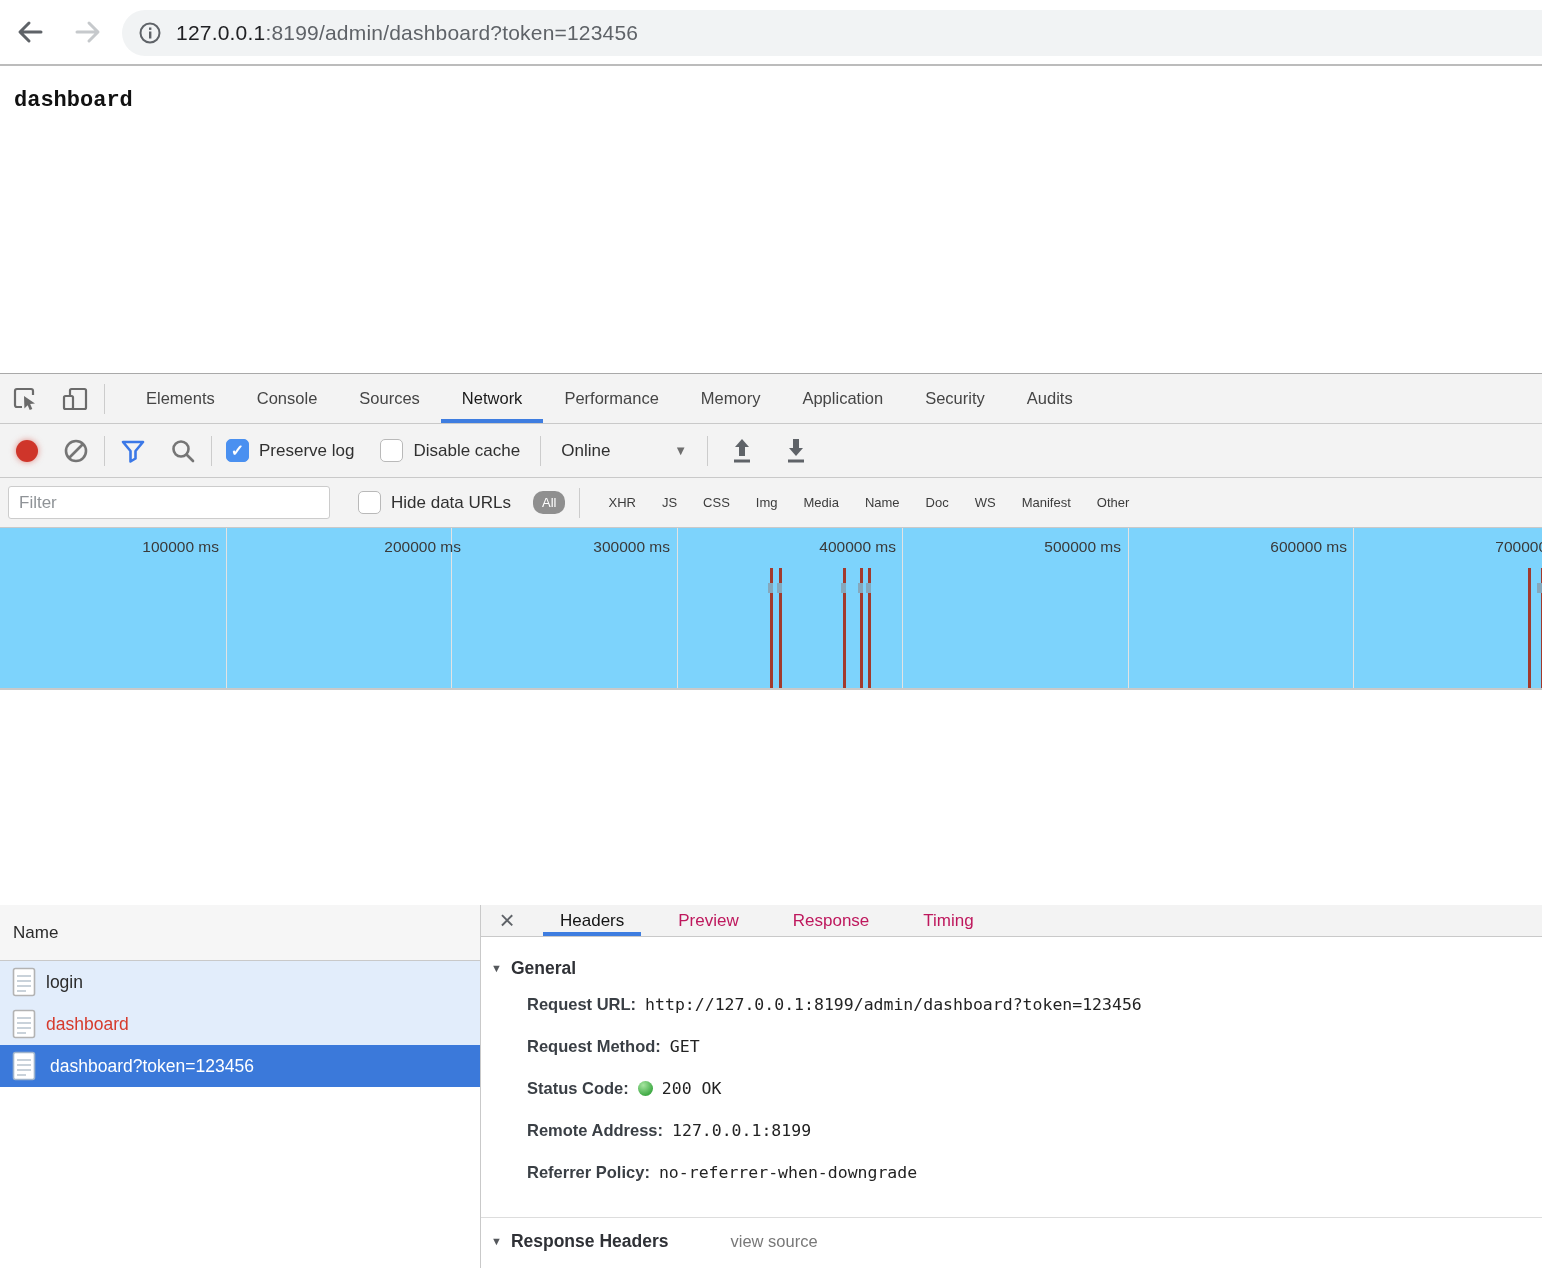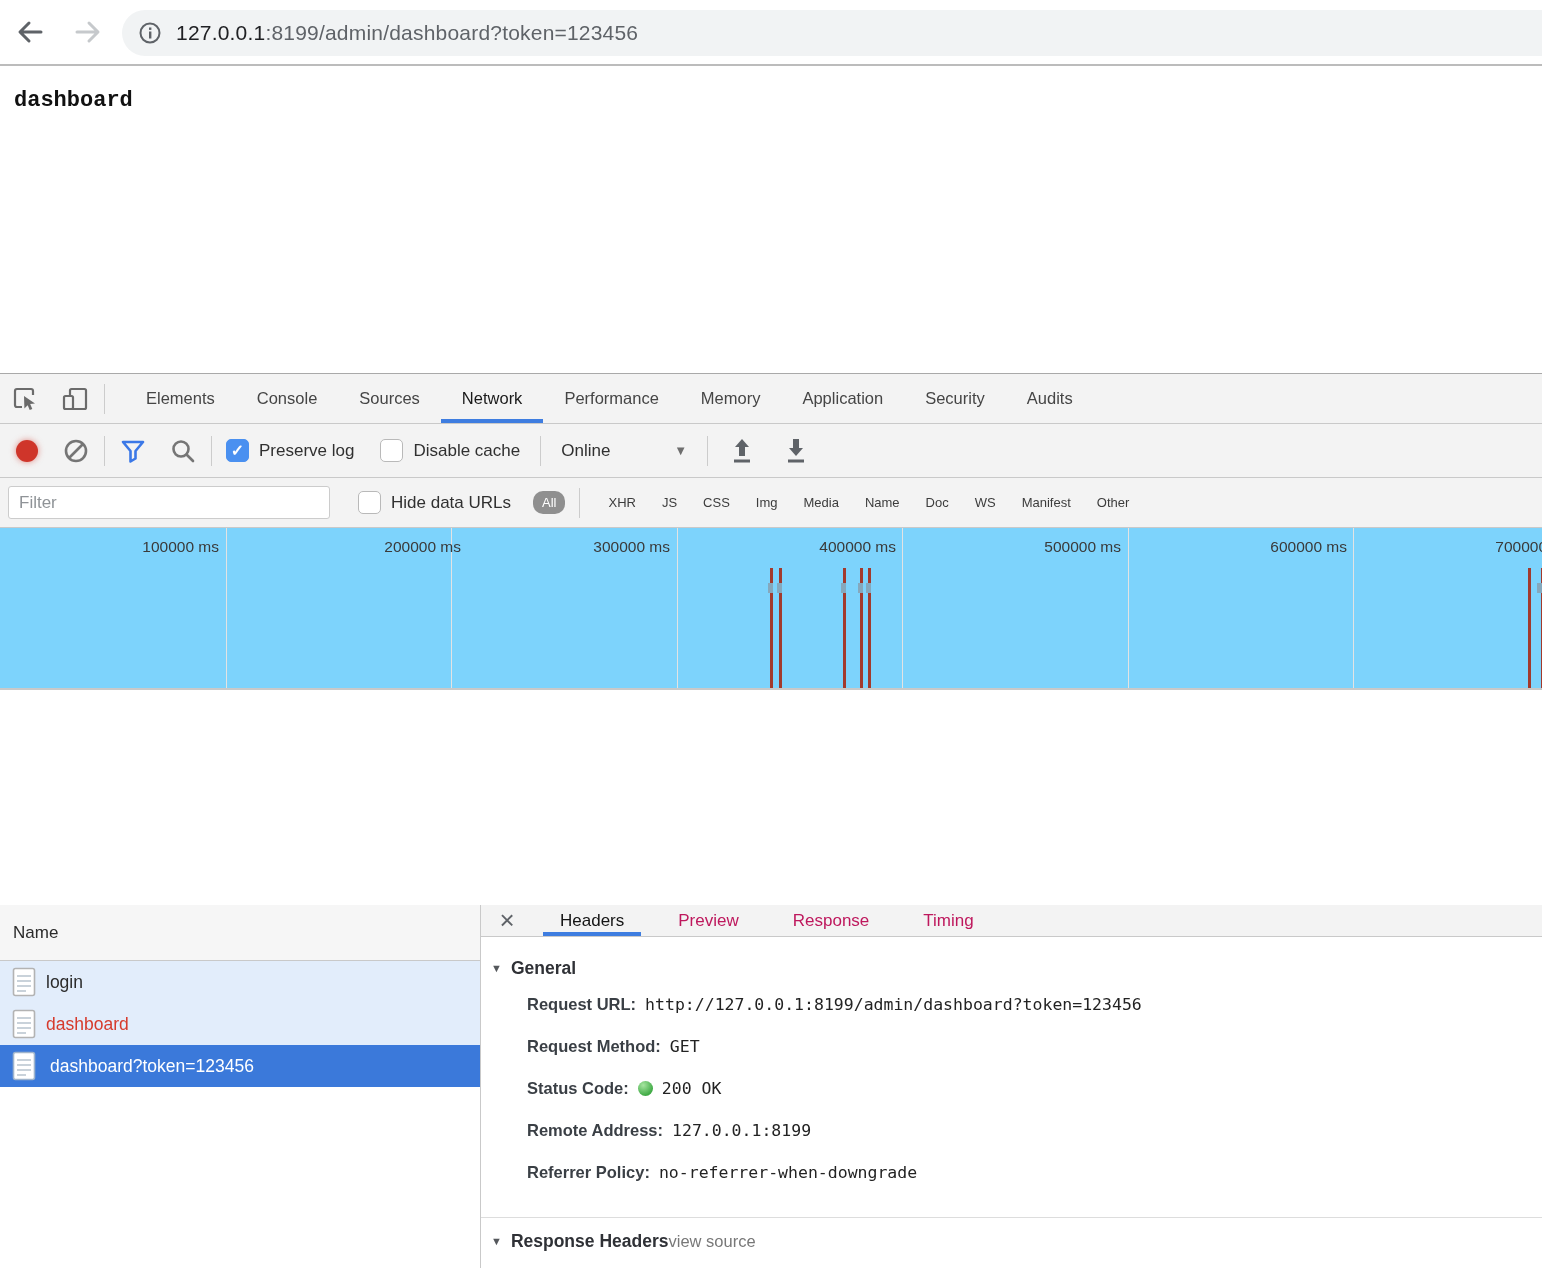--- a/index.html
+++ b/index.html
@@ -82,21 +82,21 @@
   .dp-close { width:52px; display:flex; align-items:center; justify-content:center;
     font-size:26px; color:#5f6368; cursor:pointer; }
   .dp-tab { display:flex; align-items:center; padding:0 17px; margin:0 10px; font-size:17px;
     color:#be185d; border-bottom:4px solid transparent; padding-top:4px; cursor:pointer; }
   .dp-tab.active { color:#141414; border-bottom-color:#3e7de0; }
 
   .dp-body { padding:16px 0 0 10px; }
   .sec-title { height:30px; display:flex; align-items:center; font-size:17.5px;
     font-weight:bold; color:#2f3136; cursor:pointer; }
   .tri { font-size:11px; color:#55585c; margin-right:9px; }
-  .view-source { font-weight:normal; font-size:16.5px; color:#787878; cursor:pointer; }
+  .view-source { font-weight:normal; font-size:16.5px; color:#787878; margin-left:62px; cursor:pointer; }
   .kv-row { height:42px; display:flex; align-items:center; padding-left:36px; white-space:nowrap; }
   .kv-key { font-weight:bold; font-size:16.5px; color:#3a3f45; margin-right:9px; }
   .kv-val { font-family:"DejaVu Sans Mono", monospace; font-size:16.5px; color:#232323; }
   .status-dot { width:15px; height:15px; border-radius:50%; margin-right:9px;
     background:radial-gradient(circle at 35% 28%, #a6e5a0, #41ab46 70%); display:inline-block; }
   .hdiv { height:1px; background:#ddd; margin:24px 0 8px -10px; }
 </style>
 </head>
 <body>
 

